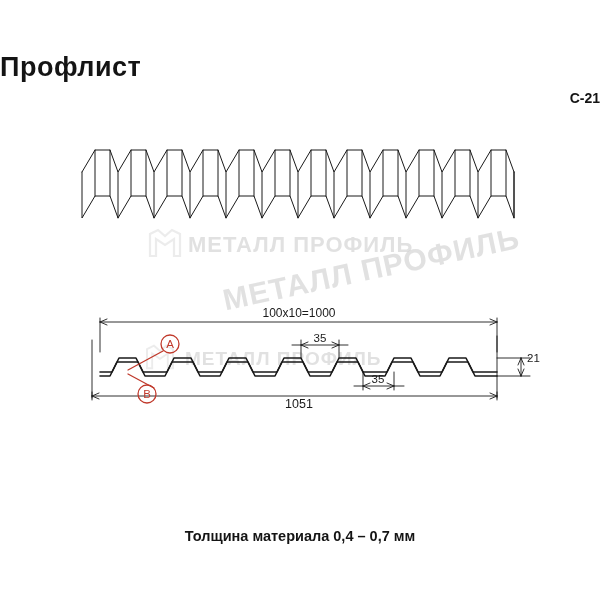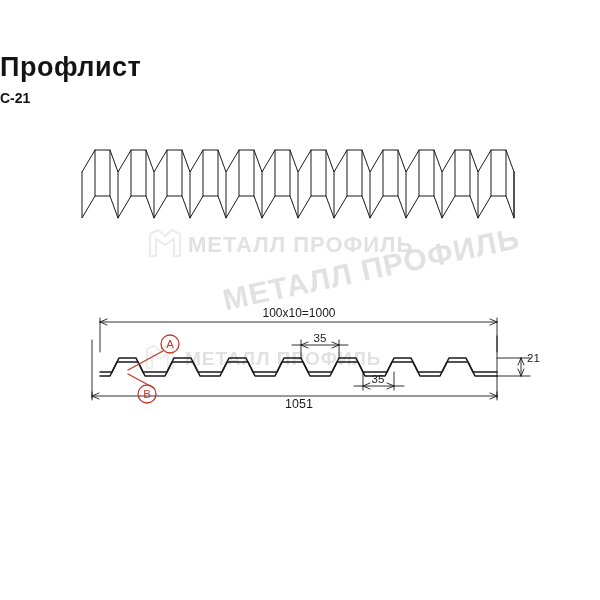--- a/index.html
+++ b/index.html
@@ -28,21 +28,21 @@
     font-size: 27px;
     font-weight: bold;
     letter-spacing: 0.5px;
     color: #141414;
   }
   .subtitle {
     position: absolute;
     top: 90px;
     left: 0;
     width: 600px;
-    text-align: left;
+    text-align: right;
     font-size: 14px;
     font-weight: bold;
     color: #141414;
   }
   .footer-note {
     position: absolute;
     top: 528px;
     left: 0;
     width: 600px;
     text-align: center;
@@ -261,13 +261,14 @@
 
     <text x="299" y="317" text-anchor="middle" font-family="Liberation Sans, sans-serif" font-size="12" fill="#1a1a1a">100х10=1000</text>
     <text x="299" y="408" text-anchor="middle" font-family="Liberation Sans, sans-serif" font-size="12.5" fill="#1a1a1a">1051</text>
     <text x="320" y="342" text-anchor="middle" font-family="Liberation Sans, sans-serif" font-size="11.5" fill="#1a1a1a">35</text>
     <text x="378" y="383" text-anchor="middle" font-family="Liberation Sans, sans-serif" font-size="11.5" fill="#1a1a1a">35</text>
     <text x="527" y="362" text-anchor="start" font-family="Liberation Sans, sans-serif" font-size="11.5" fill="#1a1a1a">21</text>
     <text x="170" y="348" text-anchor="middle" font-family="Liberation Sans, sans-serif" font-size="11.5" fill="#c0392b">A</text>
     <text x="147" y="398" text-anchor="middle" font-family="Liberation Sans, sans-serif" font-size="11.5" fill="#c0392b">B</text>
   </svg>
 
+  <div class="footer-note">Толщина материала 0,4 – 0,7 мм</div>
 </div>
 
 </body></html>

